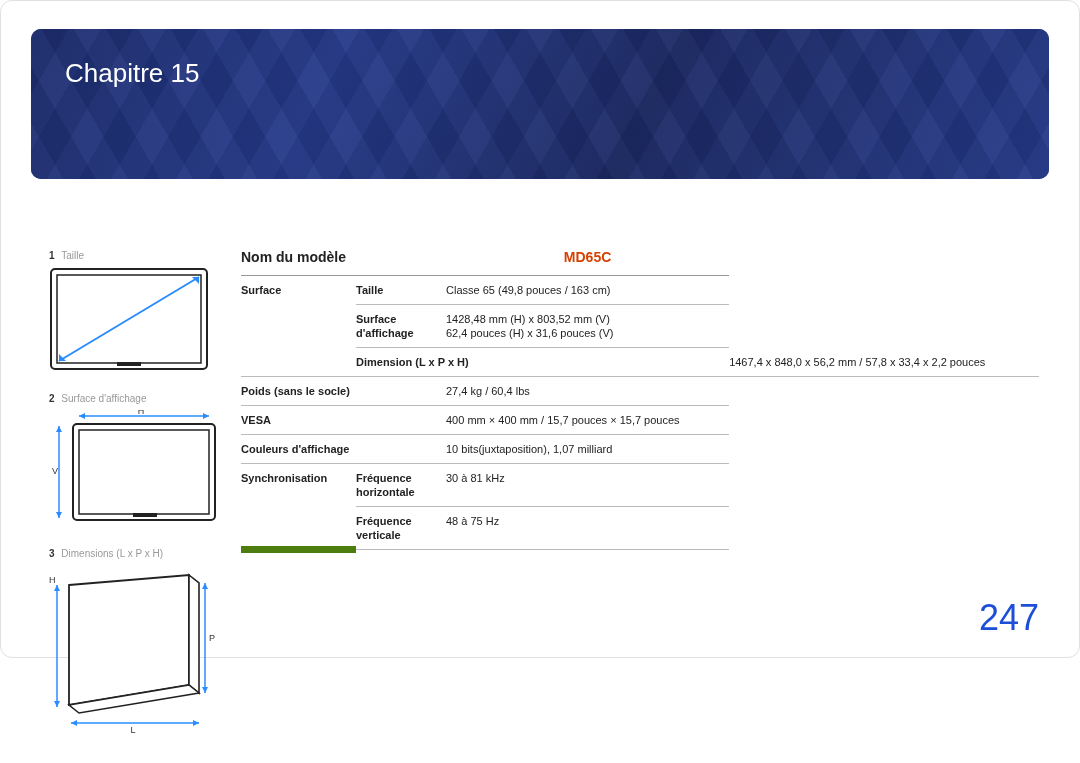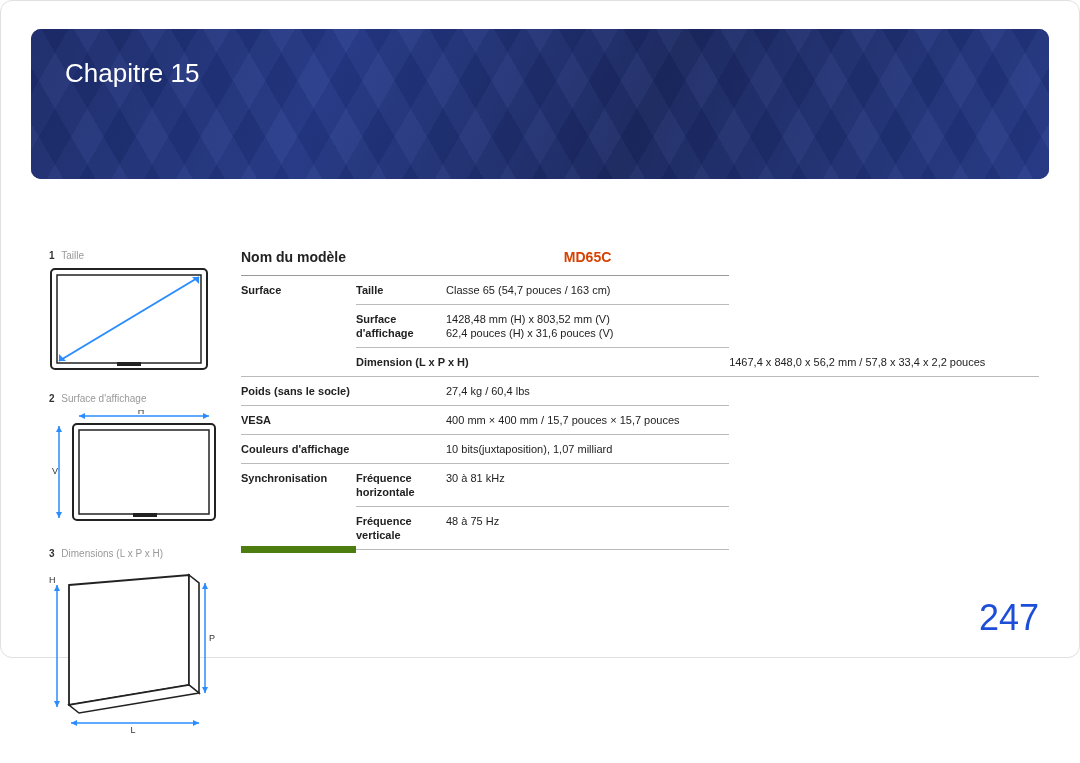--- a/index.html
+++ b/index.html
@@ -110,21 +110,21 @@
     <table class="spec">
       <tbody>
           <tr>
         <th class="model-label" colspan="2">Nom du modèle</th>
         <th class="model-val">MD65C</th>
       </tr>
 
       <tr>
         <td class="k1" rowspan="4" style="border-bottom:1px solid #bbb;">Surface</td>
         <td class="k2">Taille</td>
-        <td>Classe 65 (54,7 pouces / 163 cm)</td>
+        <td>Classe 65 (49,8 pouces / 163 cm)</td>
       </tr>
       <tr class="noborder">
         <td class="k2">Surface</td>
         <td>1428,48 mm (H) x 803,52 mm (V)</td>
       </tr>
       <tr class="contborder">
         <td class="k2">d'affichage</td>
         <td>62,4 pouces (H) x 31,6 pouces (V)</td>
       </tr>
 

